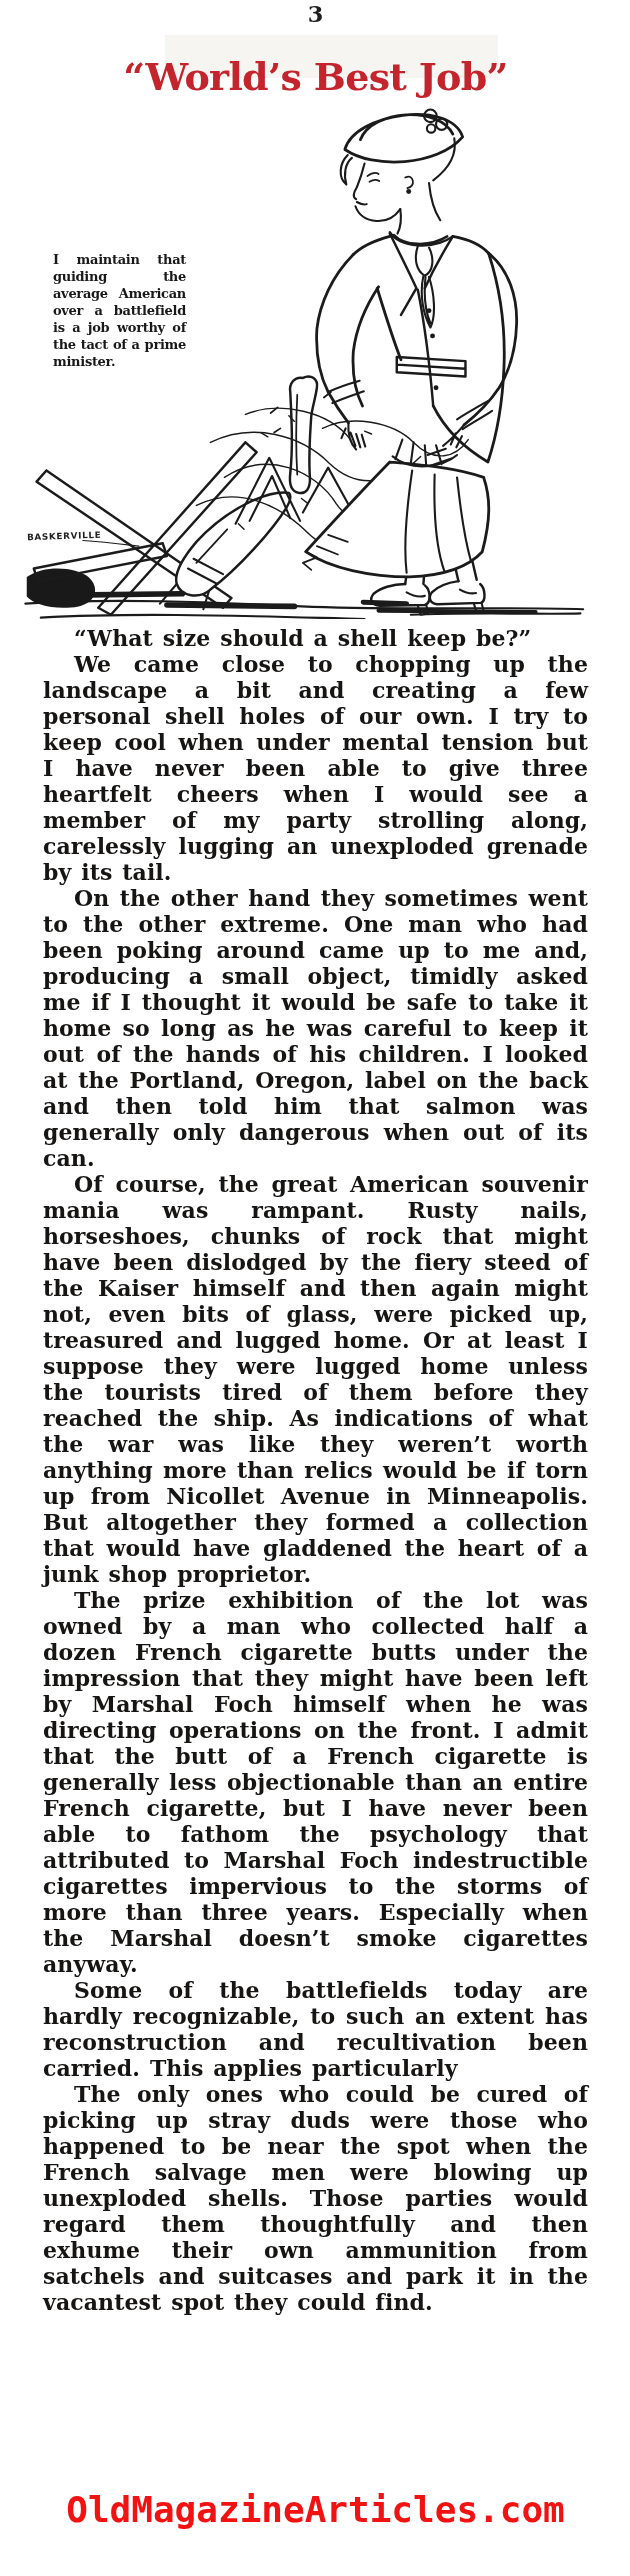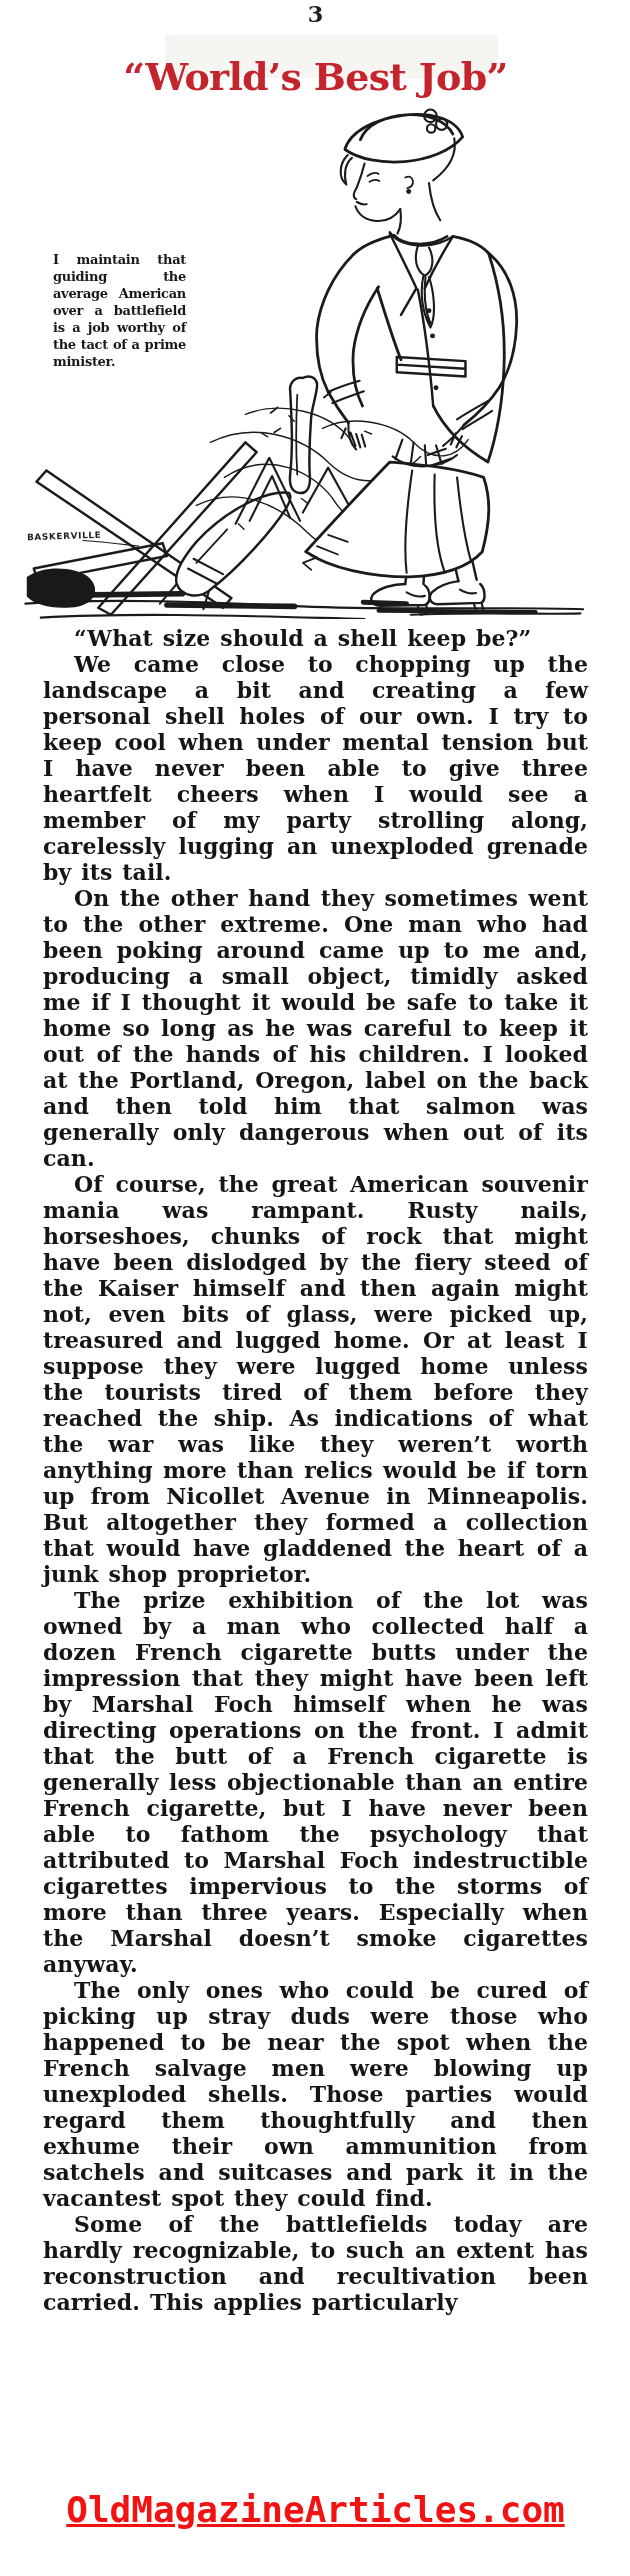--- a/index.html
+++ b/index.html
@@ -16,21 +16,21 @@
         font-size:13px;line-height:17px;font-weight:bold;letter-spacing:-0.3px;
         text-align:justify;color:#191919;margin-top:27px;}
   .signature{position:absolute;left:27px;top:453px;
         font-family:"DejaVu Sans",sans-serif;font-size:8.8px;font-weight:bold;
         letter-spacing:0.7px;color:#222;transform:rotate(-2deg);}
   .article-body{position:absolute;top:625px;left:43px;width:545px;
         font-size:22px;line-height:26px;font-weight:bold;letter-spacing:0.1px;
         word-spacing:2.1px;text-align:justify;color:#171513;}
   .article-body p{margin:0;text-indent:31px;}
   .site-logo{position:absolute;top:2489px;left:0;right:0;text-align:center;
-        font-family:"DejaVu Sans Mono",monospace;font-weight:bold;font-size:36px;text-decoration:underline;}
+        font-family:"DejaVu Sans Mono",monospace;font-weight:bold;font-size:36px;}
   .ink{stroke:#1b1b1b;fill:none;stroke-linecap:round;stroke-linejoin:round;}
 </style>
 </head>
 <body>
 
 <div class="page">
 
   <div class="page-number">3</div>
 
   <div class="title-band"></div>
@@ -129,20 +129,20 @@
     <div class="caption">I maintain that guiding the average American over a battlefield is a job worthy of the tact of a prime minister.</div>
     <div class="signature">BASKERVILLE</div>
   </div>
 
   <div class="article-body">
       <p>“What size should a shell keep be?”</p>
       <p>We came close to chopping up the landscape a bit and creating a few personal shell holes of our own.  I try to keep cool when under mental tension but I have never been able to give three heartfelt cheers when I would see a member of my party strolling along, carelessly lugging an unexploded grenade by its tail.</p>
       <p>On the other hand they sometimes went to the other extreme.  One man who had been poking around came up to me and, producing a small object, timidly asked me if I thought it would be safe to take it home so long as he was careful to keep it out of the hands of his children.  I looked at the Portland, Oregon, label on the back and then told him that salmon was generally only dangerous when out of its can.</p>
       <p>Of course, the great American souvenir mania was rampant.  Rusty nails, horseshoes, chunks of rock that might have been dislodged by the fiery steed of the Kaiser himself and then again might not, even bits of glass, were picked up, treasured and lugged home.  Or at least I suppose they were lugged home unless the tourists tired of them before they reached the ship.  As indications of what the war was like they weren’t worth anything more than relics would be if torn up from Nicollet Avenue in Minneapolis.  But altogether they formed a collection that would have gladdened the heart of a junk shop proprietor.</p>
       <p>The prize exhibition of the lot was owned by a man who collected half a dozen French cigarette butts under the impression that they might have been left by Marshal Foch himself when he was directing operations on the front.  I admit that the butt of a French cigarette is generally less objectionable than an entire French cigarette, but I have never been able to fathom the psychology that attributed to Marshal Foch indestructible cigarettes impervious to the storms of more than three years.  Especially when the Marshal doesn’t smoke cigarettes anyway.</p>
+      <p>Some of the battlefields today are hardly recognizable, to such an extent has reconstruction and recultivation been carried.  This applies particularly</p>
       <p>The only ones who could be cured of picking up stray duds were those who happened to be near the spot when the French salvage men were blowing up unexploded shells.  Those parties would regard them thoughtfully and then exhume their own ammunition from satchels and suitcases and park it in the vacantest spot they could find.</p>
-      <p>Some of the battlefields today are hardly recognizable, to such an extent has reconstruction and recultivation been carried.  This applies particularly</p>
     </div>
 
   <div class="site-logo" style="color: rgb(243, 18, 18);">OldMagazineArticles.com</div>
 
 </div>
 
 
 </body></html>

